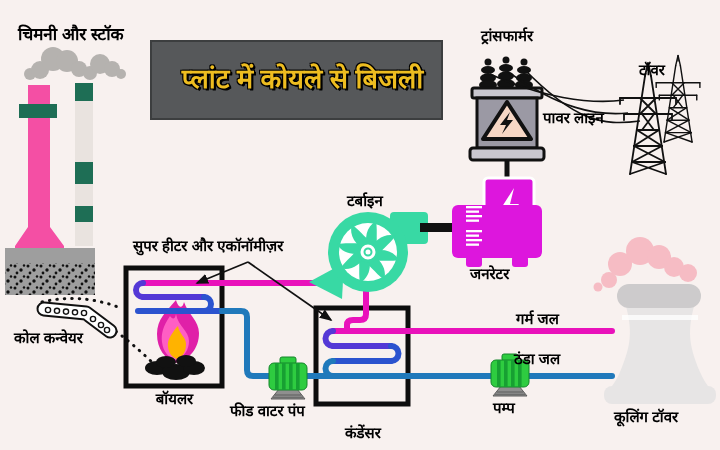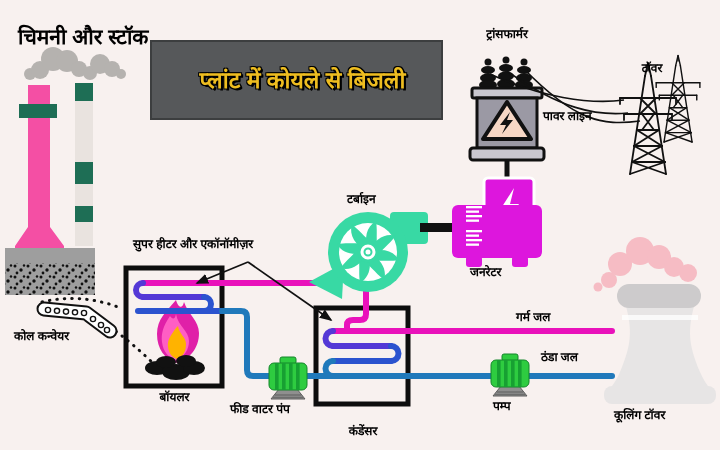--- a/index.html
+++ b/index.html
@@ -4,31 +4,31 @@
 <style>
   html,body{margin:0;padding:0;}
   .stage{
     position:relative;width:720px;height:450px;overflow:hidden;
     background:var(--background,#f8f1ef);
     font-family:"Liberation Sans","DejaVu Sans",sans-serif;
   }
   .stage svg{position:absolute;left:0;top:0;}
   .lbl{
     position:absolute;color:var(--label-text,#000);font-weight:bold;
-    font-size:12px;line-height:1.05;white-space:nowrap;
+    font-size:15px;line-height:1.05;white-space:nowrap;
   }
   .lbl.center{text-align:center;}
   .title-box{
     position:absolute;left:150px;top:40px;width:293px;height:80px;
     background:var(--title-box-bg,#56585a);border:2px solid #3c3e3f;
     display:flex;flex-direction:column;align-items:center;justify-content:center;
     box-sizing:border-box;
   }
   .title-line{
-    color:var(--title-text,#eebd20);font-size:23px;font-weight:bold;line-height:1.25;
+    color:var(--title-text,#eebd20);font-size:27px;font-weight:bold;line-height:1.25;
     text-shadow:2px 2px 0 #000,-1px -1px 0 #000,1px -1px 0 #000,-1px 1px 0 #000,2px 1px 0 #000;
     white-space:nowrap;
     margin-left:12px;
   }
   
   .f-pink{fill:var(--chimney-pink);} .f-green{fill:var(--chimney-green);}
   .f-white{fill:var(--chimney-white);} .f-smoke{fill:var(--smoke-gray);}
   .f-coalblock{fill:var(--coal-block-gray);}
   .f-turb{fill:var(--turbine-green);} .s-turb{stroke:var(--turbine-green);}
   .f-gen{fill:var(--generator-magenta);}
@@ -271,29 +271,29 @@
   </g>
 
   <use href="#pumpdef" transform="translate(288,377)"></use>
   <use href="#pumpdef" transform="translate(510,374)"></use>
 </svg>
 
 <div class="title-box">
   <div class="title-line">प्लांट में कोयले से बिजली</div>
 </div>
 
-<div class="lbl" style="left:18px;top:26px;font-size:21px;">चिमनी और स्टॉक</div>
+<div class="lbl" style="left:18px;top:26px;font-size:17px;">चिमनी और स्टॉक</div>
 <div class="lbl center" style="left:452px;top:28px;width:110px;">ट्रांसफार्मर</div>
 <div class="lbl center" style="left:628px;top:30px;width:48px;margin-top:32px;">टॉवर</div>
 <div class="lbl" style="left:543px;top:110px;">पावर लाइन</div>
 <div class="lbl" style="left:347px;top:193px;">टर्बाइन</div>
 <div class="lbl" style="left:470px;top:266px;">जनरेटर</div>
 <div class="lbl" style="left:133px;top:238px;">सुपर हीटर और  एकॉनॉमीज़र</div>
 <div class="lbl" style="left:14px;top:330px;">कोल कन्वेयर</div>
 <div class="lbl center" style="left:132px;top:391px;width:85px;text-align:center;">बॉयलर</div>
 <div class="lbl" style="left:224px;top:403px;margin-left:6px;">फीड वाटर पंप</div>
 <div class="lbl center" style="left:318px;top:425px;width:90px;">कंडेंसर</div>
 <div class="lbl" style="left:493px;top:400px;">पम्प</div>
 <div class="lbl" style="left:516px;top:311px;">गर्म जल</div>
-<div class="lbl" style="left:541px;top:351px;text-align:right;">ठंडा जल</div>
+<div class="lbl" style="left:514px;top:351px;text-align:right;">ठंडा जल</div>
 <div class="lbl" style="left:614px;top:409px;">कूलिंग टॉवर</div>
 
 </div>
 
 </body></html>

